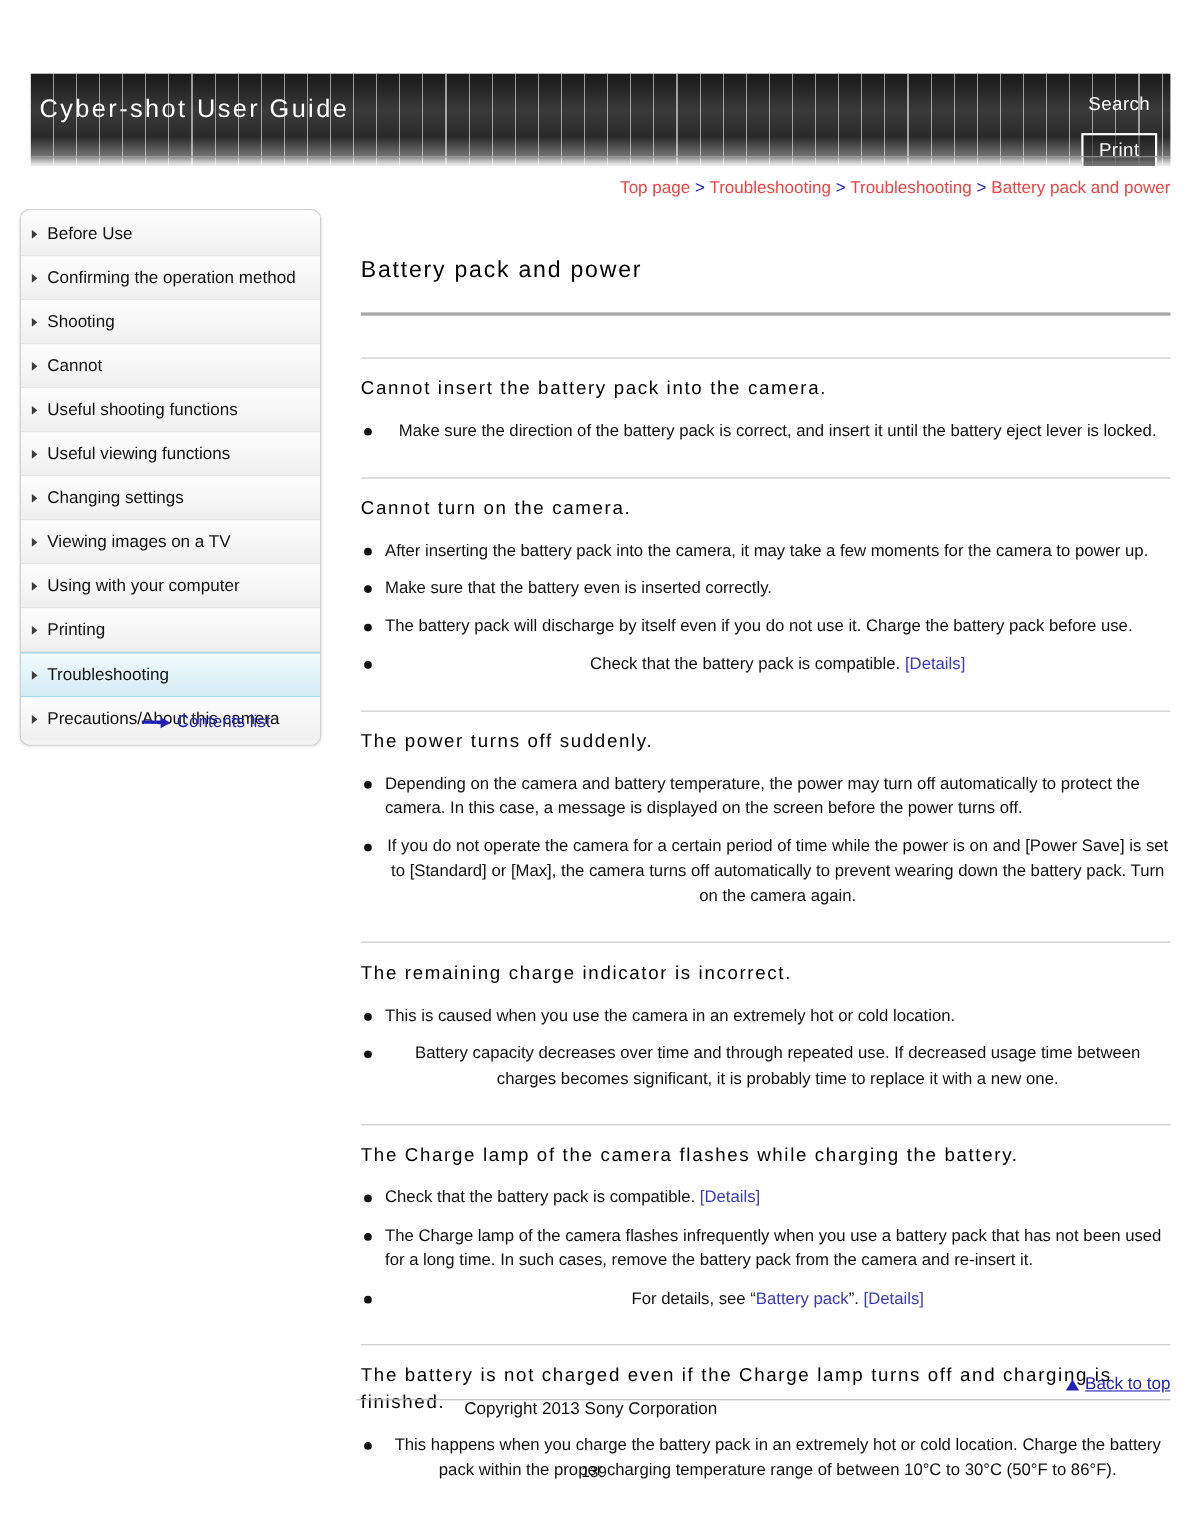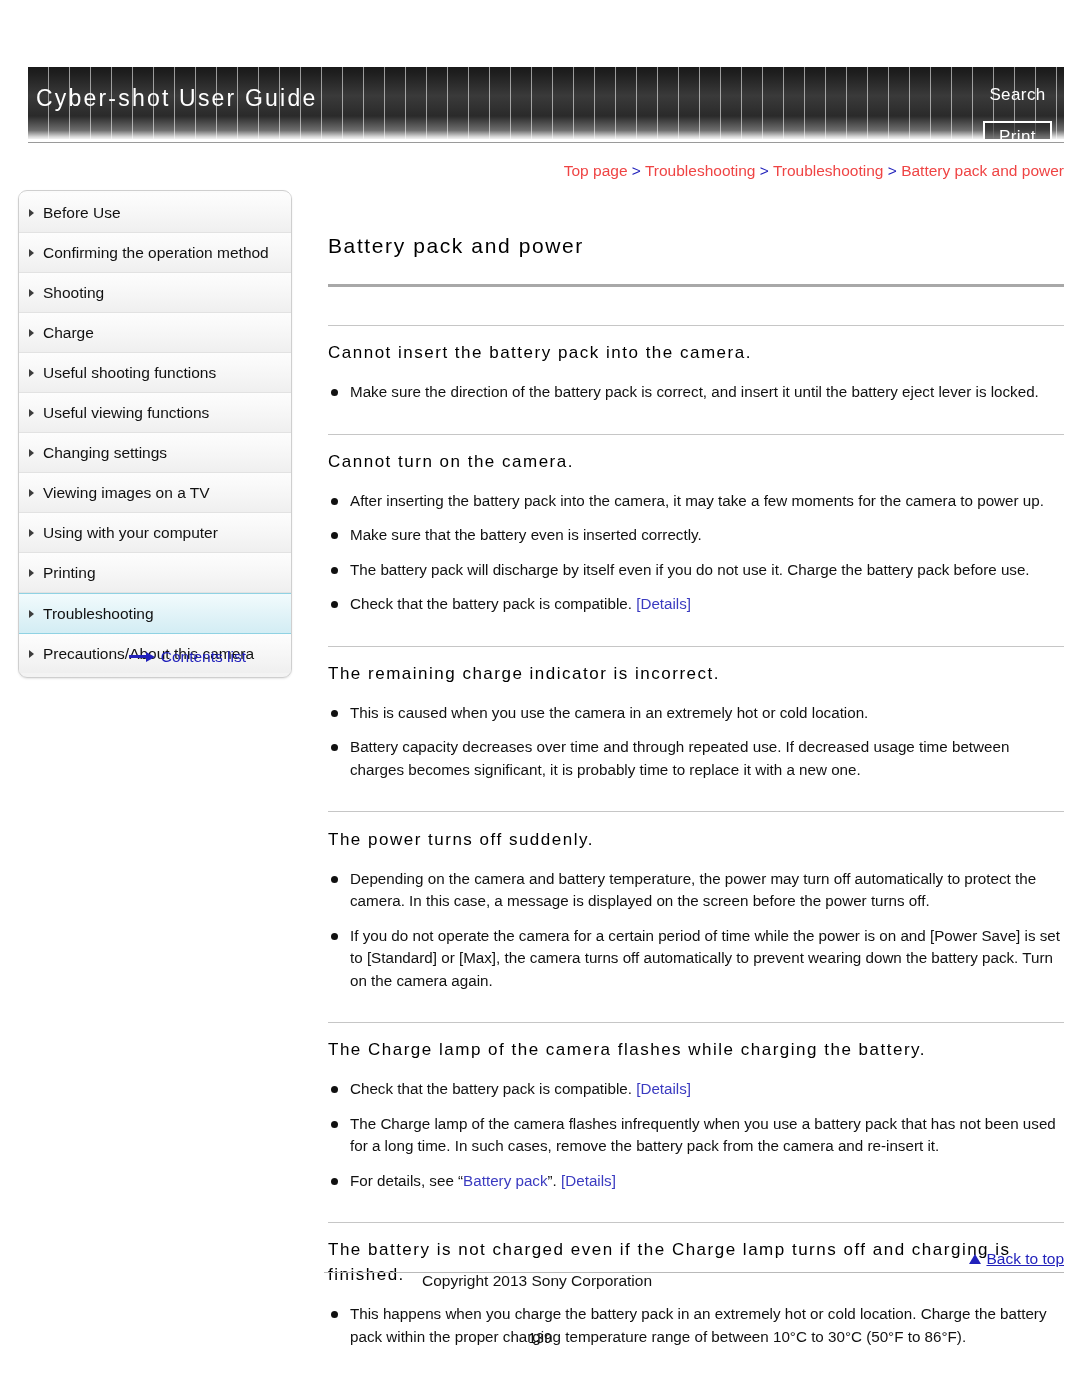--- a/index.html
+++ b/index.html
@@ -15,21 +15,21 @@
     color: #000000;
     overflow: hidden;
   }
 
   
   .header {
     position: absolute;
     left: 28px;
     top: 67px;
     width: 1036px;
-    height: 72px;
+    height: 84px;
     background:
       repeating-linear-gradient(to right,
         rgba(255,255,255,0.00) 0px,
         rgba(255,255,255,0.00) 20px,
         rgba(255,255,255,0.55) 20px,
         rgba(255,255,255,0.55) 21px),
       linear-gradient(to bottom,
         #1a1a1a 0%,
         #1e1e1e 8%,
         #3a3a3a 40%,
@@ -210,21 +210,21 @@
     padding: 0;
   }
   ul.bullets li {
     position: relative;
     padding-left: 22px;
     font-size: 15.2px;
     line-height: 22.5px;
     margin-bottom: 12px;
     color: #111111;
   }
-  ul.bullets li:last-child { margin-bottom: 0; }
+  ul.bullets li:last-child { margin-bottom: 0; text-align: center; }
   ul.bullets li::before {
     content: "";
     position: absolute;
     left: 3px;
     top: 8px;
     width: 7px;
     height: 7px;
     border-radius: 50%;
     background: #111111;
   }
@@ -295,21 +295,21 @@
     <div class="nav-item">
       <span class="nav-arrow"></span>
       <span class="nav-label">Confirming the operation method</span>
     </div>
     <div class="nav-item">
       <span class="nav-arrow"></span>
       <span class="nav-label">Shooting</span>
     </div>
     <div class="nav-item">
       <span class="nav-arrow"></span>
-      <span class="nav-label">Charge</span>
+      <span class="nav-label">Cannot</span>
     </div>
     <div class="nav-item">
       <span class="nav-arrow"></span>
       <span class="nav-label">Useful shooting functions</span>
     </div>
     <div class="nav-item">
       <span class="nav-arrow"></span>
       <span class="nav-label">Useful viewing functions</span>
     </div>
     <div class="nav-item">
@@ -359,32 +359,32 @@
         <h2 class="section-heading">Cannot turn on the camera.</h2>
         <ul class="bullets">
           <li><span>After inserting the battery pack into the camera, it may take a few moments for the camera to power up.</span></li>
           <li><span>Make sure that the battery even is inserted correctly.</span></li>
           <li><span>The battery pack will discharge by itself even if you do not use it. Charge the battery pack before use.</span></li>
           <li><span>Check that the battery pack is compatible. </span><span class="lnk">[Details]</span></li>
         </ul>
       </section>
       <section class="section" style="margin-bottom: 30px;">
         <div class="section-rule"></div>
+        <h2 class="section-heading">The power turns off suddenly.</h2>
+        <ul class="bullets">
+          <li><span>Depending on the camera and battery temperature, the power may turn off automatically to protect the camera. In this case, a message is displayed on the screen before the power turns off.</span></li>
+          <li><span>If you do not operate the camera for a certain period of time while the power is on and [Power Save] is set to [Standard] or [Max], the camera turns off automatically to prevent wearing down the battery pack. Turn on the camera again.</span></li>
+        </ul>
+      </section>
+      <section class="section" style="margin-bottom: 30px;">
+        <div class="section-rule"></div>
         <h2 class="section-heading">The remaining charge indicator is incorrect.</h2>
         <ul class="bullets">
           <li><span>This is caused when you use the camera in an extremely hot or cold location.</span></li>
           <li><span>Battery capacity decreases over time and through repeated use. If decreased usage time between charges becomes significant, it is probably time to replace it with a new one.</span></li>
-        </ul>
-      </section>
-      <section class="section" style="margin-bottom: 30px;">
-        <div class="section-rule"></div>
-        <h2 class="section-heading">The power turns off suddenly.</h2>
-        <ul class="bullets">
-          <li><span>Depending on the camera and battery temperature, the power may turn off automatically to protect the camera. In this case, a message is displayed on the screen before the power turns off.</span></li>
-          <li><span>If you do not operate the camera for a certain period of time while the power is on and [Power Save] is set to [Standard] or [Max], the camera turns off automatically to prevent wearing down the battery pack. Turn on the camera again.</span></li>
         </ul>
       </section>
       <section class="section" style="margin-bottom: 30px;">
         <div class="section-rule"></div>
         <h2 class="section-heading">The Charge lamp of the camera flashes while charging the battery.</h2>
         <ul class="bullets">
           <li><span>Check that the battery pack is compatible. </span><span class="lnk">[Details]</span></li>
           <li><span>The Charge lamp of the camera flashes infrequently when you use a battery pack that has not been used for a long time. In such cases, remove the battery pack from the camera and re-insert it.</span></li>
           <li><span>For details, see “</span><span class="lnk">Battery pack</span><span>”. </span><span class="lnk">[Details]</span></li>
         </ul>

